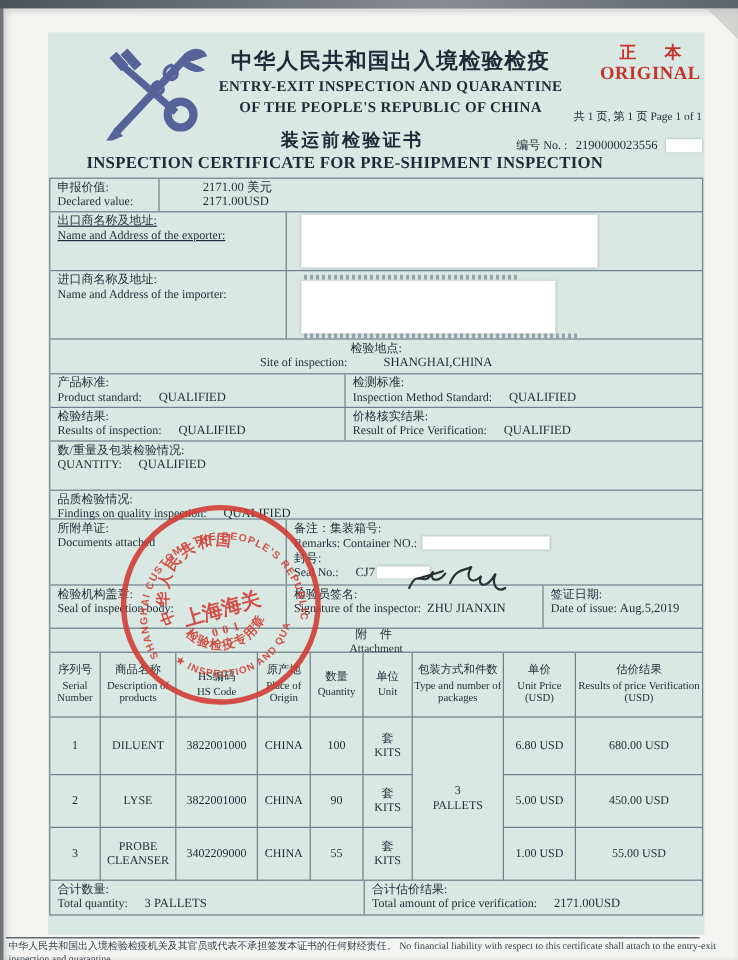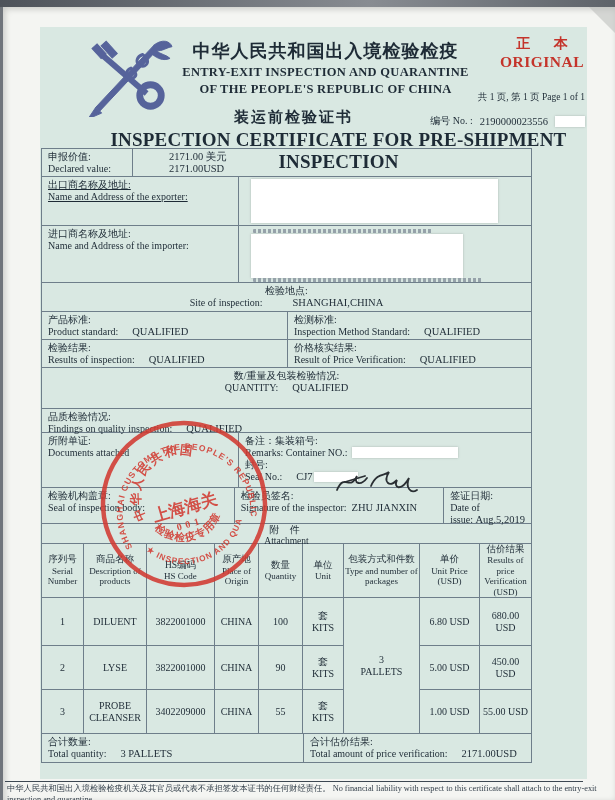--- a/index.html
+++ b/index.html
@@ -39,47 +39,47 @@
   .title-cn{font-size:18px;font-weight:bold;letter-spacing:1px;}
   .title-en{font-size:12.5px;font-weight:bold;letter-spacing:.3px;margin-top:2px;}
   .orig{position:absolute;right:2px;top:8px;width:86px;text-align:center;color:var(--red);}
   .orig-cn{font-size:14px;font-weight:bold;letter-spacing:10px;padding-left:10px;}
   .orig-en{font-size:15.5px;font-weight:bold;letter-spacing:.5px;}
   .pageinfo{position:absolute;right:2px;top:64px;font-size:9.5px;}
   .doc-title-cn{position:absolute;top:81px;left:0;right:0;text-align:center;
     font-size:15px;font-weight:bold;letter-spacing:2px;transform:translateX(-36px);}
   .no-group{position:absolute;right:2px;top:87px;display:flex;align-items:center;gap:7px;font-size:10px;}
   .no-value{font-size:10.5px;}
-  .doc-title-en{position:absolute;top:102px;left:18px;right:0;text-align:center;
-    font-size:19px;font-weight:bold;letter-spacing:.2px;}
+  .doc-title-en{position:absolute;top:102px;left:0;right:0;
+    font-size:14px;font-weight:bold;letter-spacing:.2px;}
   
   .wbox{background:#fff;display:inline-block;box-shadow:0 0 2px rgba(120,130,125,.5);}
   .blurline{height:4px;background:repeating-linear-gradient(90deg,#96a2aa 0 3px,transparent 3px 5px);
     filter:blur(.6px);border-radius:1px;}
   
-  .body-table{position:absolute;left:1px;top:121px;width:491px;border:1px solid var(--line);}
+  .body-table{position:absolute;left:1px;top:121px;width:545px;border:1px solid var(--line);}
   .row{display:flex;border-top:1px solid var(--line);}
   .row:first-child{border-top:none;}
   .cell{padding:2px 6px;font-size:9.5px;line-height:12px;}
   .cell + .cell{border-left:1px solid var(--line);}
   .lab-cn{font-size:10px;}
   .lab-en{font-size:10px;}
   .val{font-size:10.5px;}
   .r-declared{height:27px;}
   .r-declared .c1{width:90px;}
   .r-declared .c2{flex:1;padding-left:36px;}
   .r-exporter{height:49px;text-decoration:underline;}
   .r-importer{height:57px;}
   .wide-label{width:196px;}
   .flex1{flex:1;position:relative;}
   .r-site{height:29px;text-align:center;}
   .r-half{height:28px;}
   .r-half .c1{width:245px;}
   .r-half .c2{flex:1;}
-  .r-qty{height:41px;text-align:center;}
+  .r-qty{height:41px;}
   .r-quality{height:24px;}
   .r-docs{height:55px;}
   .r-sign{height:36px;}
   .r-sign .c1{width:196px;}
   .r-sign .c2{width:214px;position:relative;}
   .r-sign .c3{flex:1;}
   .r-attach{height:20px;text-align:center;}
   .r-attach .cell{flex:1;padding:0;}
   .attach-cn{font-size:10px;letter-spacing:4px;}
   .attach-en{font-size:9.5px;line-height:10px;}

